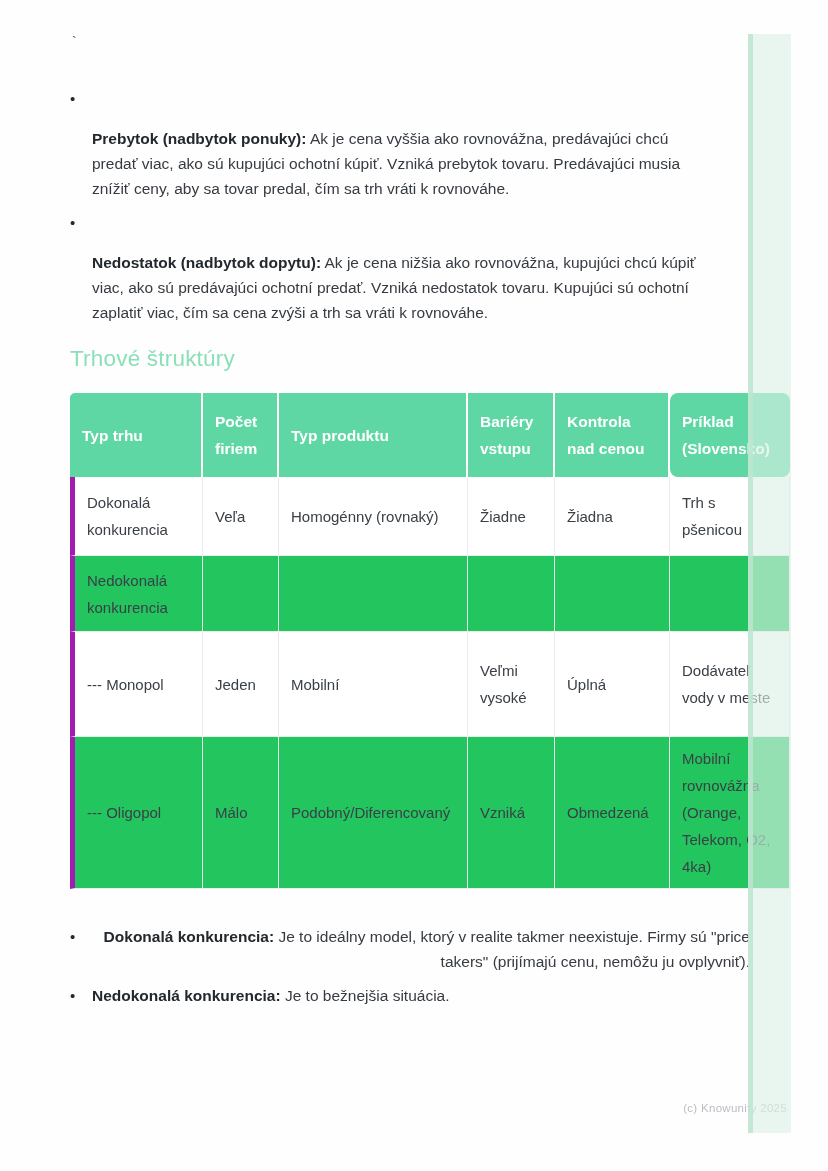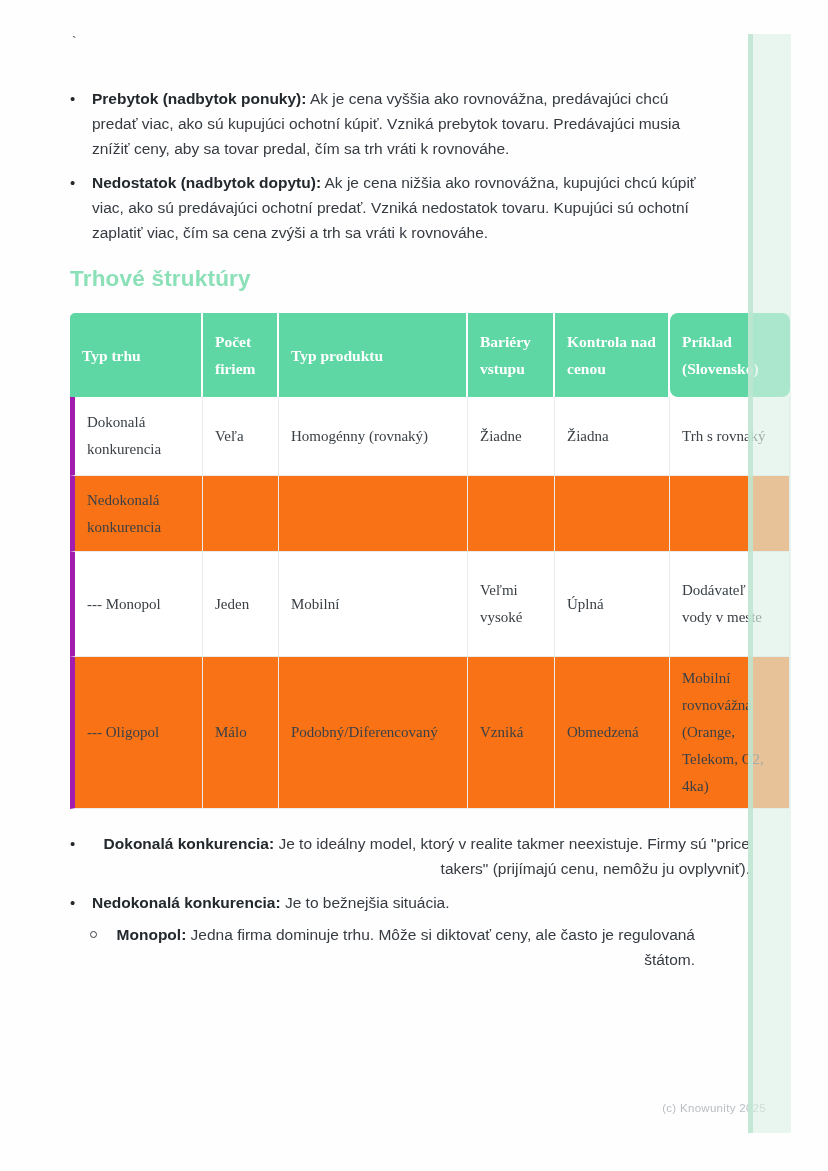--- a/index.html
+++ b/index.html
@@ -32,21 +32,21 @@
     flex: 0 0 22px;
     font-size: 15px;
     line-height: 25px;
     color: #23282d;
   }
   .content {
     font-size: 15.5px;
     line-height: 25px;
     color: #363b41;
   }
-  .intro .content { max-width: 612px; }
+  .intro .content { max-width: 612px; margin-top: 40px; }
   .outro .content { max-width: 658px; text-align: right; }
   .content strong { font-weight: 700; color: #23282d; }
   
   .sublist { list-style: none; margin-top: 7px; }
   .sublist > li { display: flex; margin-left: 18px; }
   .circle-marker {
     flex: 0 0 22px;
     position: relative;
   }
   .circle-marker::before {
@@ -56,38 +56,37 @@
     width: 5px; height: 5px;
     border: 1.5px solid #3a4046;
     border-radius: 50%;
   }
   .sublist .content { max-width: 585px; }
   
   h2.section-heading {
     margin-top: 21px;
     margin-bottom: 21px;
     font-size: 22.5px;
-    font-weight: 700;
+    font-weight: 400;
     color: #8be0b8;
     letter-spacing: 0.2px;
   }
   p.section-intro {
     font-size: 15.5px;
     line-height: 22px;
     margin-bottom: 24px;
     color: #363b41;
   }
   
   table.market-table {
     border-collapse: separate;
     border-spacing: 0;
     table-layout: fixed;
     width: 720px;
-    margin-bottom: 22px;
-    font-family: Liberation Serif, serif;
+    margin-bottom: 35px;
   }
   table.market-table th {
     background: #5ed7a4;
     color: #ffffff;
     font-size: 15.5px;
     font-weight: 600;
     text-align: left;
     vertical-align: middle;
     padding: 8px 12px;
     line-height: 27px;
@@ -100,32 +99,32 @@
     font-size: 15px;
     color: #3a4046;
     vertical-align: middle;
     padding: 8px 12px;
     line-height: 27px;
     background: #ffffff;
     border-right: 1px solid #e9ebed;
     border-bottom: 1px solid #e9ebed;
   }
   table.market-table td:first-child { border-left: 5px solid #a21caf; }
-  table.market-table tr.alt td { background: #f97316; }
+  table.market-table tr.alt td { background: #22c55e; }
   tr.h-header { height: 84px; }
   tr.h-r1 { height: 79px; }
   tr.h-r2 { height: 76px; }
   tr.h-r3 { height: 105px; }
   tr.h-r4 { height: 149px; }
   tr.h-r5 { height: 101px; }
   .outro { margin-top: 0px; }
   
   .watermark {
     position: absolute;
-    right: 62px; top: 1102px;
+    right: 41px; top: 1102px;
     font-size: 11.5px;
     color: #b9bec3;
     letter-spacing: 0.3px;
     z-index: 1;
   }
   
   .stripe {
     position: absolute;
     left: 748px; top: 34px;
     width: 43px; height: 1099px;
@@ -175,21 +174,21 @@
         <th>Príklad (Slovensko)</th>
       </tr>
     </thead>
     <tbody>
       <tr class="h-r1">
         <td>Dokonalá konkurencia</td>
         <td>Veľa</td>
         <td>Homogénny (rovnaký)</td>
         <td>Žiadne</td>
         <td>Žiadna</td>
-        <td>Trh s rovnaký</td>
+        <td>Trh s pšenicou</td>
       </tr>
       <tr class="h-r2 alt">
         <td>Nedokonalá konkurencia</td>
         <td></td>
         <td></td>
         <td></td>
         <td></td>
         <td></td>
       </tr>
       <tr class="h-r3">
@@ -212,26 +211,20 @@
   </table>
 
   <ul class="blist outro">
     <li>
       <span class="marker">•</span>
       <span class="content"><strong>Dokonalá konkurencia:</strong><span> Je to ideálny model, ktorý v realite takmer neexistuje. Firmy sú "price takers" (prijímajú cenu, nemôžu ju ovplyvniť).</span></span>
     </li>
     <li style="flex-wrap:wrap;">
       <span class="marker">•</span>
       <span class="content"><strong>Nedokonalá konkurencia:</strong><span> Je to bežnejšia situácia.</span></span>
-      <ul class="sublist" style="flex-basis:100%;">
-        <li>
-          <span class="circle-marker"></span>
-          <span class="content"><strong>Monopol:</strong><span> Jedna firma dominuje trhu. Môže si diktovať ceny, ale často je regulovaná štátom.</span></span>
-        </li>
-      </ul>
     </li>
   </ul>
 
   <div class="watermark">(c) Knowunity 2025</div>
 
   <div class="stripe"></div>
 
 </div>
 
 </body></html>

